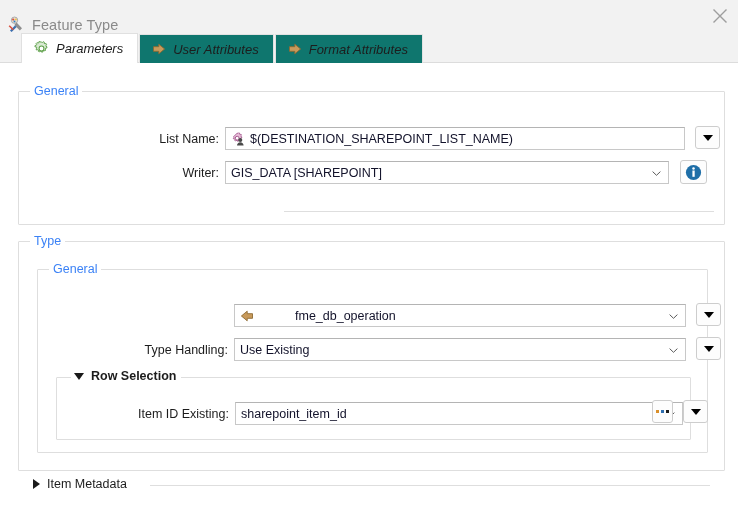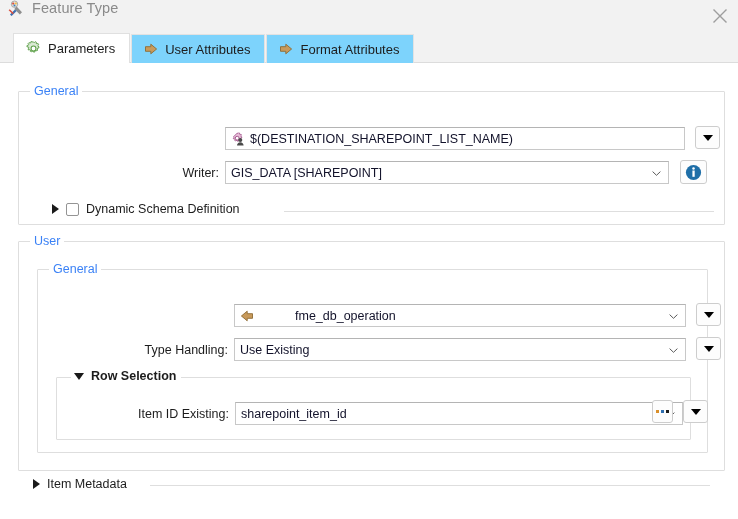--- a/index.html
+++ b/index.html
@@ -13,21 +13,21 @@
     color: #1c1c1c;
     overflow: hidden;
     position: relative;
   }
 
   
   .titlebar {
     height: 33px;
     background: #f2f2f2;
     display: flex;
-    align-items: flex-start;
+    align-items: flex-end;
     padding: 0 0 0 7px;
     box-sizing: border-box;
     position: relative;
   }
   .ft-icon {
     width: 17px; height: 17px;
     position: relative;
     flex: none;
     margin-right: 8px;
   }
@@ -43,37 +43,38 @@
     cursor: default;
   }
   .close-btn svg { display:block; }
 
   
   .tabstrip {
     height: 30px;
     background: #f2f2f2;
     display: flex;
     align-items: flex-end;
-    padding-left: 13px;
-    box-sizing: border-box;
-    position: relative;
+    padding-left: 21px;
+    box-sizing: border-box;
+    position: relative;
+    font-style: italic;
   }
   .tabstrip:after {
     content:"";
     position:absolute; left:0; right:0; bottom:0;
     height:1px; background:#dcdcdc;
   }
   .tab {
     height: 29px;
     display: flex;
     align-items: center;
     gap: 7px;
     padding: 0 14px 0 12px;
     box-sizing: border-box;
-    background: #7dd3fc;
+    background: #0f766e;
     border: 1px solid #e2e2e2;
     border-bottom: none;
     margin-right: 1px;
     position: relative;
     z-index: 1;
     font-size: 13px;
     color: #1d1d1d;
     cursor: default;
   }
   .tab.active {
@@ -271,20 +272,21 @@
     <span class="tab-label">Format Attributes</span>
   </div>
 
 </div>
 
 <div class="content">
 
   <div class="group" style="left:18px; top:27px; width:705px; height:132px;">
     <span class="legend">General</span>
 
+    <span class="row-label" style="left:60px; top:40px; width:140px;">List Name:</span>
 
     <div class="field" style="left:206px; top:35px; width:460px;">
       <span class="inline-icon">
         <svg width="14" height="14" viewBox="0 0 14 14">
           <path d="M6.2 1.1l.9.25.6-.6.95.55-.2.82.72.42.8-.35.55.95-.62.6.1.82.82.35-.2 1.05-.88.05-.38.78.45.72-.76.76-.72-.45-.78.38-.05.88-1.05.2-.35-.82-.82-.1-.6.62-.95-.55.35-.8-.42-.72-.82.2-.55-.95.6-.6-.25-.9z" fill="#e9bcd9" stroke="#9c4f86" stroke-width=".8"></path>
           <circle cx="6.2" cy="6.2" r="1.9" fill="#ffffff" stroke="#9c4f86" stroke-width=".9"></circle>
           <circle cx="9.3" cy="8.0" r="2.0" fill="#4a4a4a"></circle>
           <path d="M6.0 13.6 c0-2.1 1.5-3.4 3.3-3.4 s3.3 1.3 3.3 3.4z" fill="#4a4a4a"></path>
         </svg>
       </span>
@@ -305,30 +307,25 @@
     </div>
 
     <div class="infobtn" style="left:661px; top:68px;">
       <svg width="17" height="17" viewBox="0 0 17 17">
         <circle cx="8.5" cy="8.5" r="7.6" fill="#1f6fa8"></circle>
         <circle cx="8.5" cy="4.4" r="1.25" fill="#ffffff"></circle>
         <rect x="7.4" y="6.5" width="2.3" height="6.3" fill="#ffffff"></rect>
       </svg>
     </div>
 
-    <div class="expander" style="left:33px; top:110px;">
-      <span class="tri-right"></span>
-      <span class="chk"></span>
-      <span>Dynamic Schema Definition</span>
-    </div>
     <div class="rule" style="left:265px; top:119px; width:430px;"></div>
   </div>
 
   <div class="group" style="left:18px; top:177px; width:705px; height:228px;">
-    <span class="legend">User</span>
+    <span class="legend">Type</span>
 
     <div class="group" style="left:18px; top:27px; width:669px; height:182px;">
       <span class="legend">General</span>
 
 
       <div class="field combo" style="left:196px; top:34px; width:452px;gap:36px;">
         <span class="inline-icon">
           <svg width="14" height="14" viewBox="0 0 14 14">
             <path d="M12.5 4.7 H7.2 V2.2 L1.4 7 L7.2 11.8 V9.3 H12.5 z" fill="#c89a5b" stroke="#8d6a32" stroke-width=".9" stroke-linejoin="round"></path>
           </svg>

